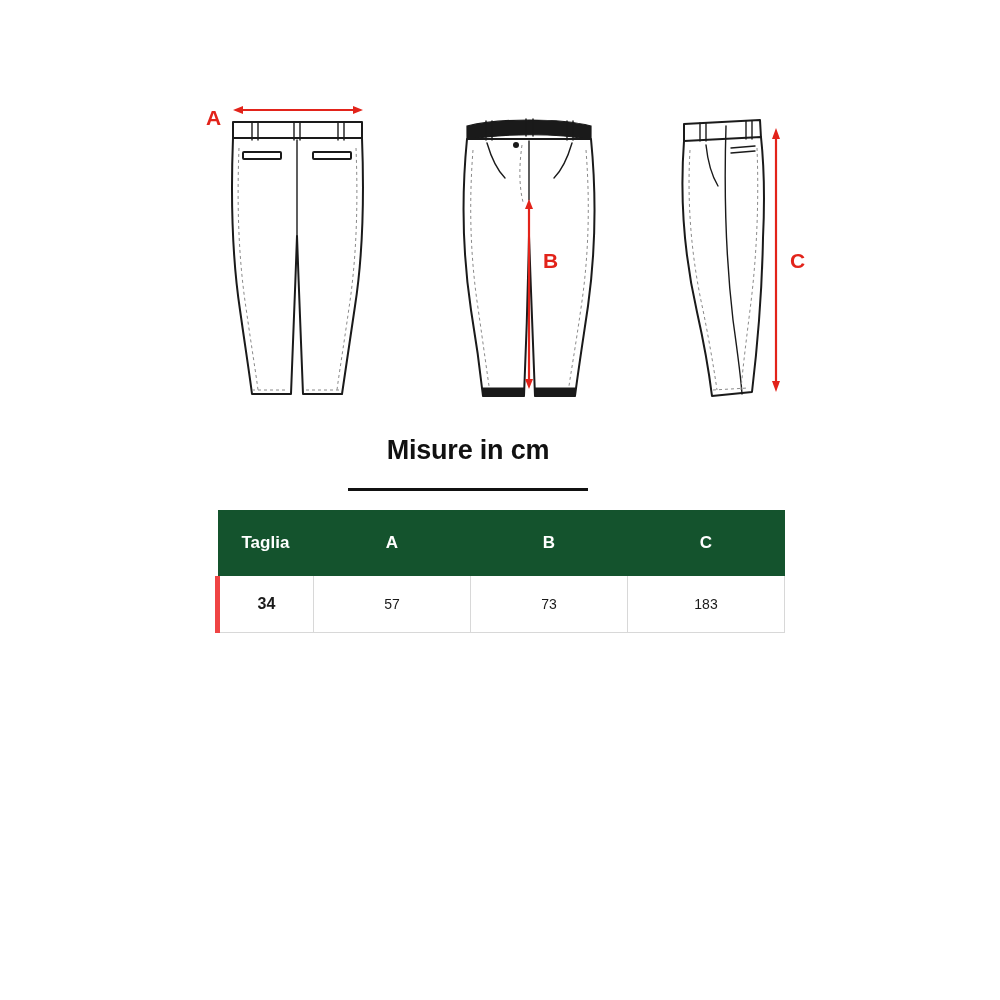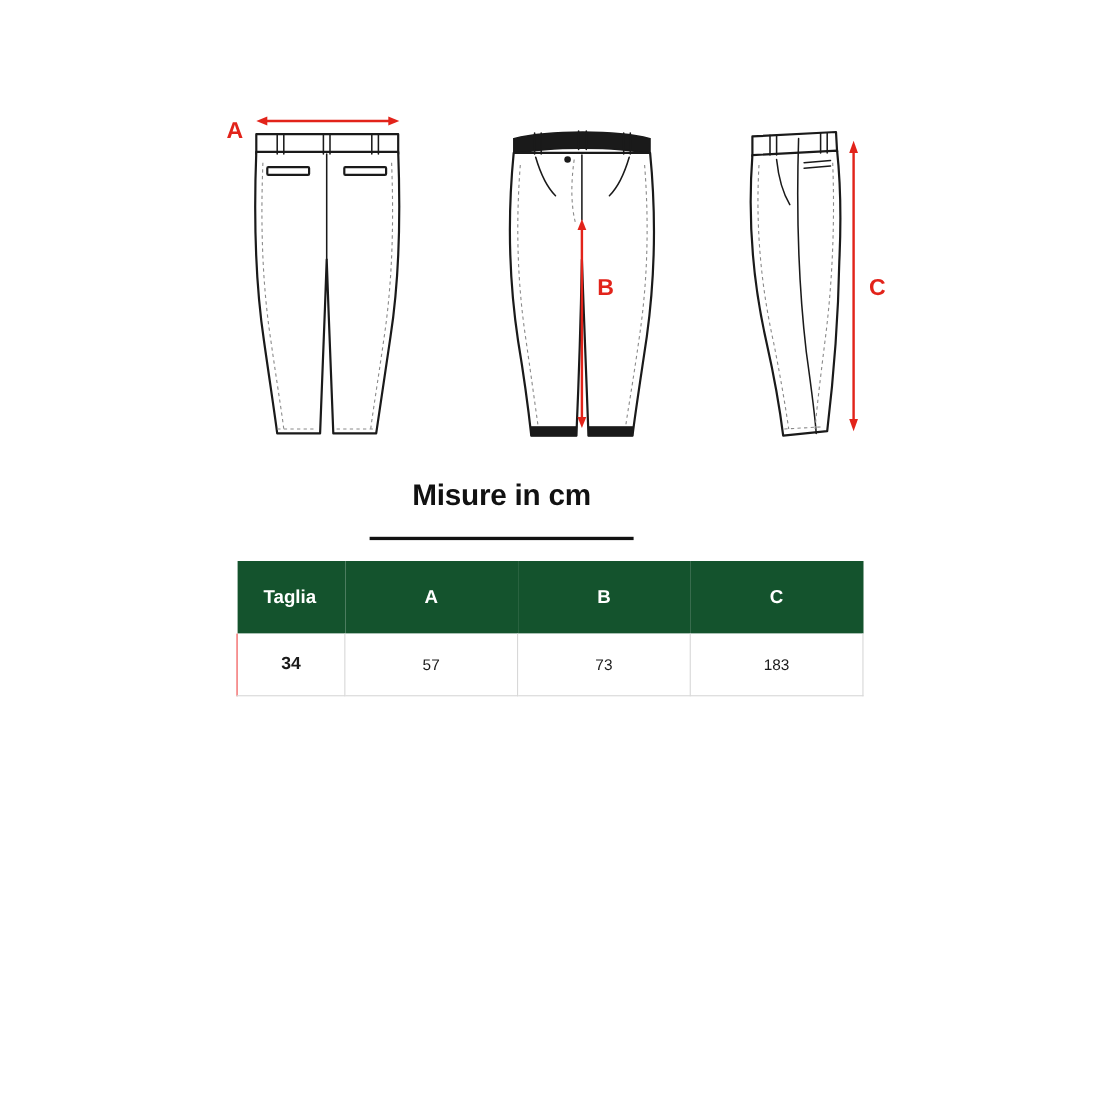--- a/index.html
+++ b/index.html
@@ -37,21 +37,21 @@
   .measure-letter {
     fill: #e2231a;
     font-family: "Liberation Sans", sans-serif;
     font-weight: bold;
     font-size: 21px;
   }
 
   
   .title-block {
     position: absolute;
-    left: 0;
+    left: 12px;
     top: 435px;
     width: 912px;
     text-align: center;
   }
   .title {
     font-family: "Liberation Sans", sans-serif;
     font-size: 27px;
     font-weight: bold;
     color: #111111;
     letter-spacing: -0.2px;
@@ -99,21 +99,21 @@
     font-size: 14px;
     color: #1a1a1a;
     background: #ffffff;
   }
   table.size-table tbody td.first {
     font-weight: bold;
     font-size: 16px;
     width: 105px;
   }
   table.size-table tbody tr td:first-child {
-    border-left: 1px solid #ef4444;
+    border-left: 5px solid #ef4444;
   }
   .col-a { width: 155px; }
   .col-b { width: 155px; }
   .col-c { width: 155px; }
 
   
   .pant-outline {
     fill: #ffffff;
     stroke: #1a1a1a;
     stroke-width: 2;

